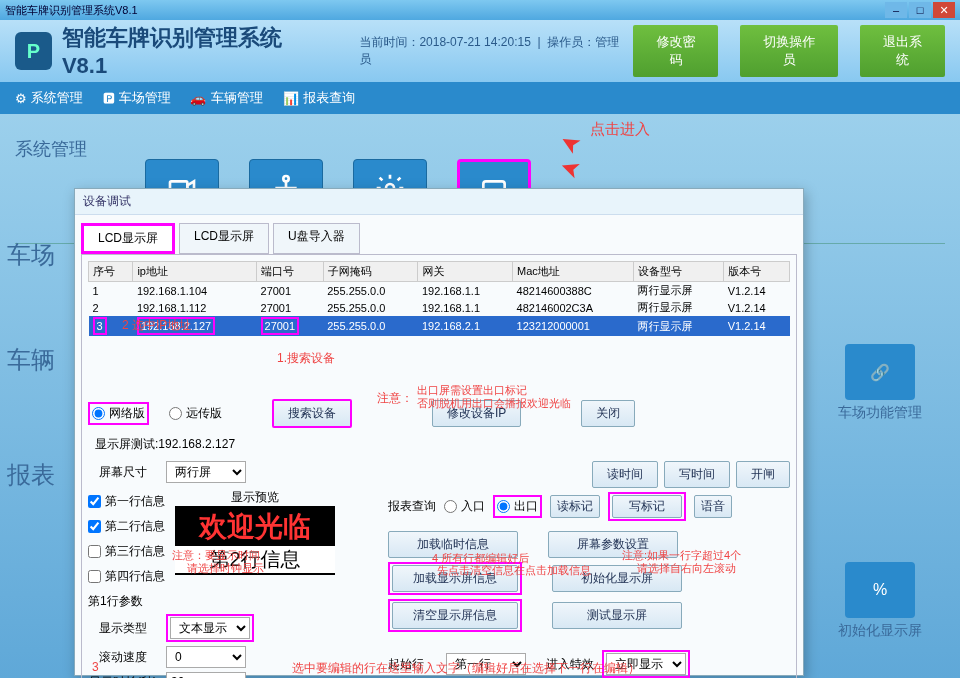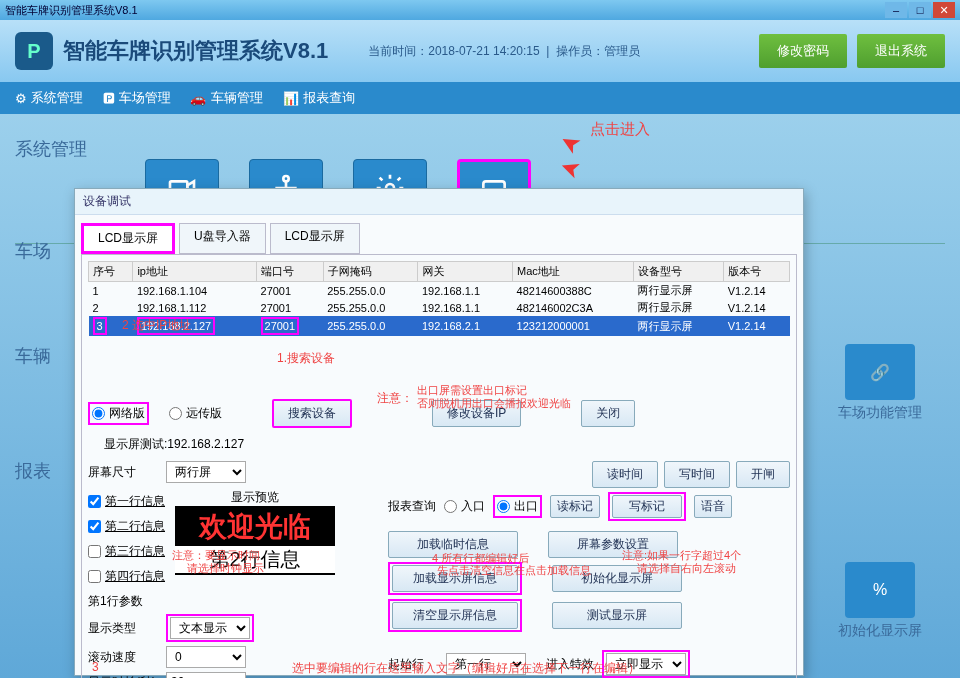--- a/index.html
+++ b/index.html
@@ -5,33 +5,33 @@
 * { box-sizing: border-box; margin: 0; padding: 0; font-family: "Microsoft YaHei", sans-serif; }
 body { width: 960px; height: 678px; background: linear-gradient(180deg, #a8d8f0 0%, #5fa8d8 100%); overflow: hidden; position: relative; }
 .titlebar { height: 20px; background: linear-gradient(#7ec8f0, #4fa8e0); display: flex; align-items: center; padding: 0 5px; font-size: 11px; color: #003; }
 .titlebar-controls { margin-left: auto; display: flex; gap: 2px; }
 .titlebar-btn { width: 22px; height: 16px; font-size: 11px; display: flex; align-items: center; justify-content: center; cursor: pointer; background: #6fb8e8; }
 .titlebar-btn.close { background: #d04838; color: #fff; }
 .header { background: linear-gradient(#b8e0f8, #88c8f0); height: 62px; display: flex; align-items: center; padding: 0 15px; gap: 10px; }
 .logo { width: 38px; height: 38px; background: #1a5a8a; border-radius: 6px; display: flex; align-items: center; justify-content: center; color: #6fc; font-size: 20px; font-weight: bold; }
 .app-title { font-size: 22px; color: #1a4a7a; font-weight: bold; }
 .header-info { margin-left: 30px; font-size: 12px; color: #2a5a8a; }
-.header-btns { margin-left: auto; display: flex; gap: 10px; }
+.header-btns { margin-left: auto; display: flex; gap: 22px; }
 .green-btn { background: linear-gradient(#6fbf3f, #4f9f2f); color: #fff; border: none; padding: 8px 18px; font-size: 13px; cursor: pointer; border-radius: 2px; }
 .menubar { background: #2a8acc; height: 32px; display: flex; align-items: center; gap: 20px; padding: 0 15px; font-size: 13px; color: #fff; }
 .menuitem { cursor: pointer; display: flex; align-items: center; gap: 4px; }
 .content { position: relative; padding: 15px; }
 .section-label { font-size: 18px; color: #3a6a9a; padding: 8px 0; }
 .divider { height: 1px; background: #6aa; margin: 4px 0 30px 0; }
 .tiles { display: flex; gap: 30px; margin-left: 130px; margin-top: -10px; }
 .tile { width: 74px; text-align: center; cursor: pointer; }
 .tile-icon { width: 74px; height: 58px; background: #2a8acc; border: 1px solid #1a6aa0; border-radius: 4px; display: flex; align-items: center; justify-content: center; color: #fff; }
 .tile-icon.hl { border: 3px solid #f0f; }
 .tile-label { font-size: 13px; color: #3a6a9a; margin-top: 4px; }
-.side-section { position: absolute; left: 15px; font-size: 18px; color: #3a6a9a; }
+.side-section { position: absolute; left: 7px; font-size: 24px; color: #3a6a9a; }
 .right-tiles { position: absolute; right: 20px; top: 230px; }
 .right-tile { width: 120px; text-align: center; margin-bottom: 140px; }
 .right-tile-icon { width: 70px; height: 56px; background: #2a8acc; border-radius: 4px; margin: 0 auto; display: flex; align-items: center; justify-content: center; color: #fff; }
 .right-tile-label { font-size: 14px; color: #3a6a9a; margin-top: 4px; }
 .dialog { position: absolute; left: 74px; top: 188px; width: 730px; height: 488px; background: #f8fbfd; border: 1px solid #8ab; box-shadow: 2px 4px 12px rgba(0,0,0,.25); }
 .dialog-title { background: #e8f4fb; padding: 4px 8px; font-size: 12px; color: #336; border-bottom: 1px solid #cde; }
 .tabs { display: flex; padding: 8px 6px 0 6px; gap: 4px; }
 .tab { padding: 4px 14px; font-size: 12px; background: #f0f6fa; border: 1px solid #bbc; cursor: pointer; }
 .tab.active { background: #fff; border: 3px solid #f0f; }
 .tab-content { border: 1px solid #bbc; margin: 0 6px 6px 6px; padding: 6px; height: 440px; position: relative; font-size: 12px; }
@@ -39,24 +39,24 @@
 .ip-table th { background: #f0f0f0; border: 1px solid #ccc; padding: 2px 4px; text-align: left; font-weight: normal; }
 .ip-table td { padding: 1px 4px; }
 .ip-table tr.sel td { background: #2a6acc; color: #fff; }
 .hl-box { border: 2px solid #f0f; display: inline-block; padding: 1px 2px; }
 .anno { position: absolute; color: #ef4444; font-size: 12px; pointer-events: none; }
 .radio-row { display: flex; align-items: center; gap: 20px; margin: 8px 0; }
 .radio-opt { display: flex; align-items: center; gap: 4px; }
 .btn { background: linear-gradient(#f0f6fb, #d8e8f4); border: 1px solid #8ab; padding: 4px 14px; font-size: 12px; cursor: pointer; border-radius: 2px; color: #235; }
 .btn.hl { border: 2px solid #f0f; }
 .form-row { display: flex; align-items: center; gap: 8px; margin: 4px 0; font-size: 12px; }
-.form-label { width: 70px; text-align: left; }
+.form-label { width: 70px; text-align: center; }
 .select { border: 1px solid #aaa; padding: 2px 4px; font-size: 12px; width: 80px; cursor: pointer; background: #fff; }
 .input { border: 1px solid #aaa; padding: 2px 4px; font-size: 12px; width: 80px; }
-.chk { display: flex; align-items: center; gap: 4px; text-decoration: underline; }
+.chk { display: flex; align-items: center; gap: 4px; }
 .preview-box { background: #000; width: 160px; height: 69px; color: #fff; display: flex; flex-direction: column; align-items: center; justify-content: center; }
 .preview-line1 { font-size: 28px; color: #f33; font-weight: bold; }
 .preview-line2 { font-size: 20px; background: #fff; color: #000; width: 100%; text-align: center; }
 .two-col { display: flex; gap: 20px; }
 .left-col { width: 280px; }
 .right-col { flex: 1; }
 .arrow-red { position: absolute; color: #e33; font-size: 24px; pointer-events: none; }
 svg.icon-svg { width: 32px; height: 32px; }
 </style>
 </head>
@@ -76,20 +76,21 @@
       <span>P</span>
     </div>
   <div class="app-title">智能车牌识别管理系统V8.1</div>
   <div class="header-info">
     <span>当前时间：</span><span>2018-07-21 14:20:15</span>
     &nbsp;|&nbsp;
     <span>操作员：</span><span>管理员</span>
   </div>
   <div class="header-btns">
     <button class="green-btn">修改密码</button>
+    <button class="green-btn">切换操作员</button>
     <button class="green-btn">退出系统</button>
   </div>
 </div>
 
 <div class="menubar">
   <div class="menuitem">⚙ <span>系统管理</span></div>
   <div class="menuitem">🅿 <span>车场管理</span></div>
   <div class="menuitem">🚗 <span>车辆管理</span></div>
   <div class="menuitem">📊 <span>报表查询</span></div>
 </div>
@@ -155,22 +156,22 @@
 </div>
 
 <span class="anno" style="left:590px;top:120px;font-size:15px">点击进入</span>
 <span class="arrow-red" style="left:560px;top:130px;transform:rotate(210deg)">➤</span>
 <span class="arrow-red" style="left:560px;top:155px;transform:rotate(200deg)">➤</span>
 
 <div class="dialog">
   <div class="dialog-title">设备调试</div>
   <div class="tabs">
     <div class="tab active">LCD显示屏</div>
+    <div class="tab">LCD显示屏</div>
     <div class="tab">U盘导入器</div>
-    <div class="tab">LCD显示屏</div>
   </div>
   <div class="tab-content">
     <table class="ip-table">
       <thead>
           <tr>
         <th>序号</th>
             <th>ip地址</th>
             <th>端口号</th>
             <th>子网掩码</th>
             <th>网关</th>
@@ -228,21 +229,21 @@
         </label>
       <button class="btn hl" style="margin-left:30px">搜索设备</button>
       <button class="btn" style="margin-left:60px">修改设备IP</button>
       <button class="btn" style="margin-left:40px">关闭</button>
     </div>
 
     <span class="anno" style="left:295px;top:135px">注意：</span>
     <span class="anno" style="left:335px;top:128px;font-size:11px">出口屏需设置出口标记</span>
     <span class="anno" style="left:335px;top:141px;font-size:11px">否则脱机用出口会播报欢迎光临</span>
 
-    <div style="font-size:12px;margin:4px 16px"><span>显示屏测试:</span><span>192.168.2.127</span></div>
+    <div style="font-size:12px;margin:4px 7px"><span>显示屏测试:</span><span>192.168.2.127</span></div>
 
     <div class="two-col">
       <div class="left-col">
         <div class="form-row">
             <span class="form-label">屏幕尺寸</span>
             <select class="select"><option>两行屏</option></select>
           </div>
         <div style="display:flex;gap:10px;margin-top:6px">
           <div style="display:flex;flex-direction:column;gap:8px;margin-top:4px">
             <label class="chk">

